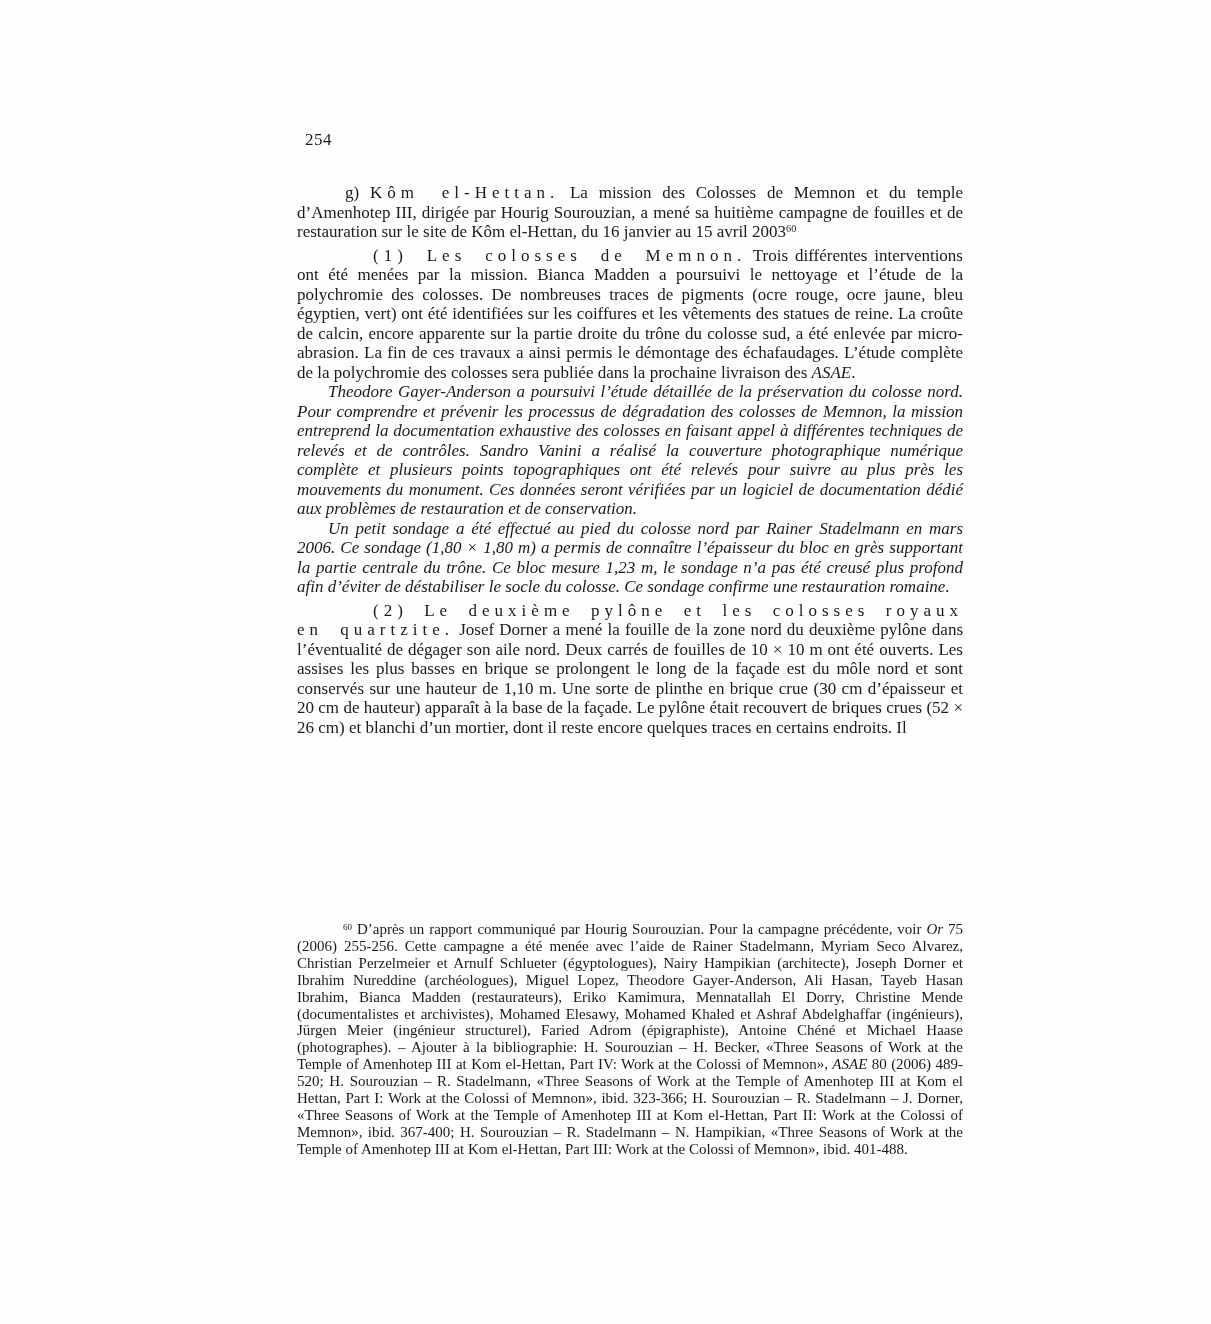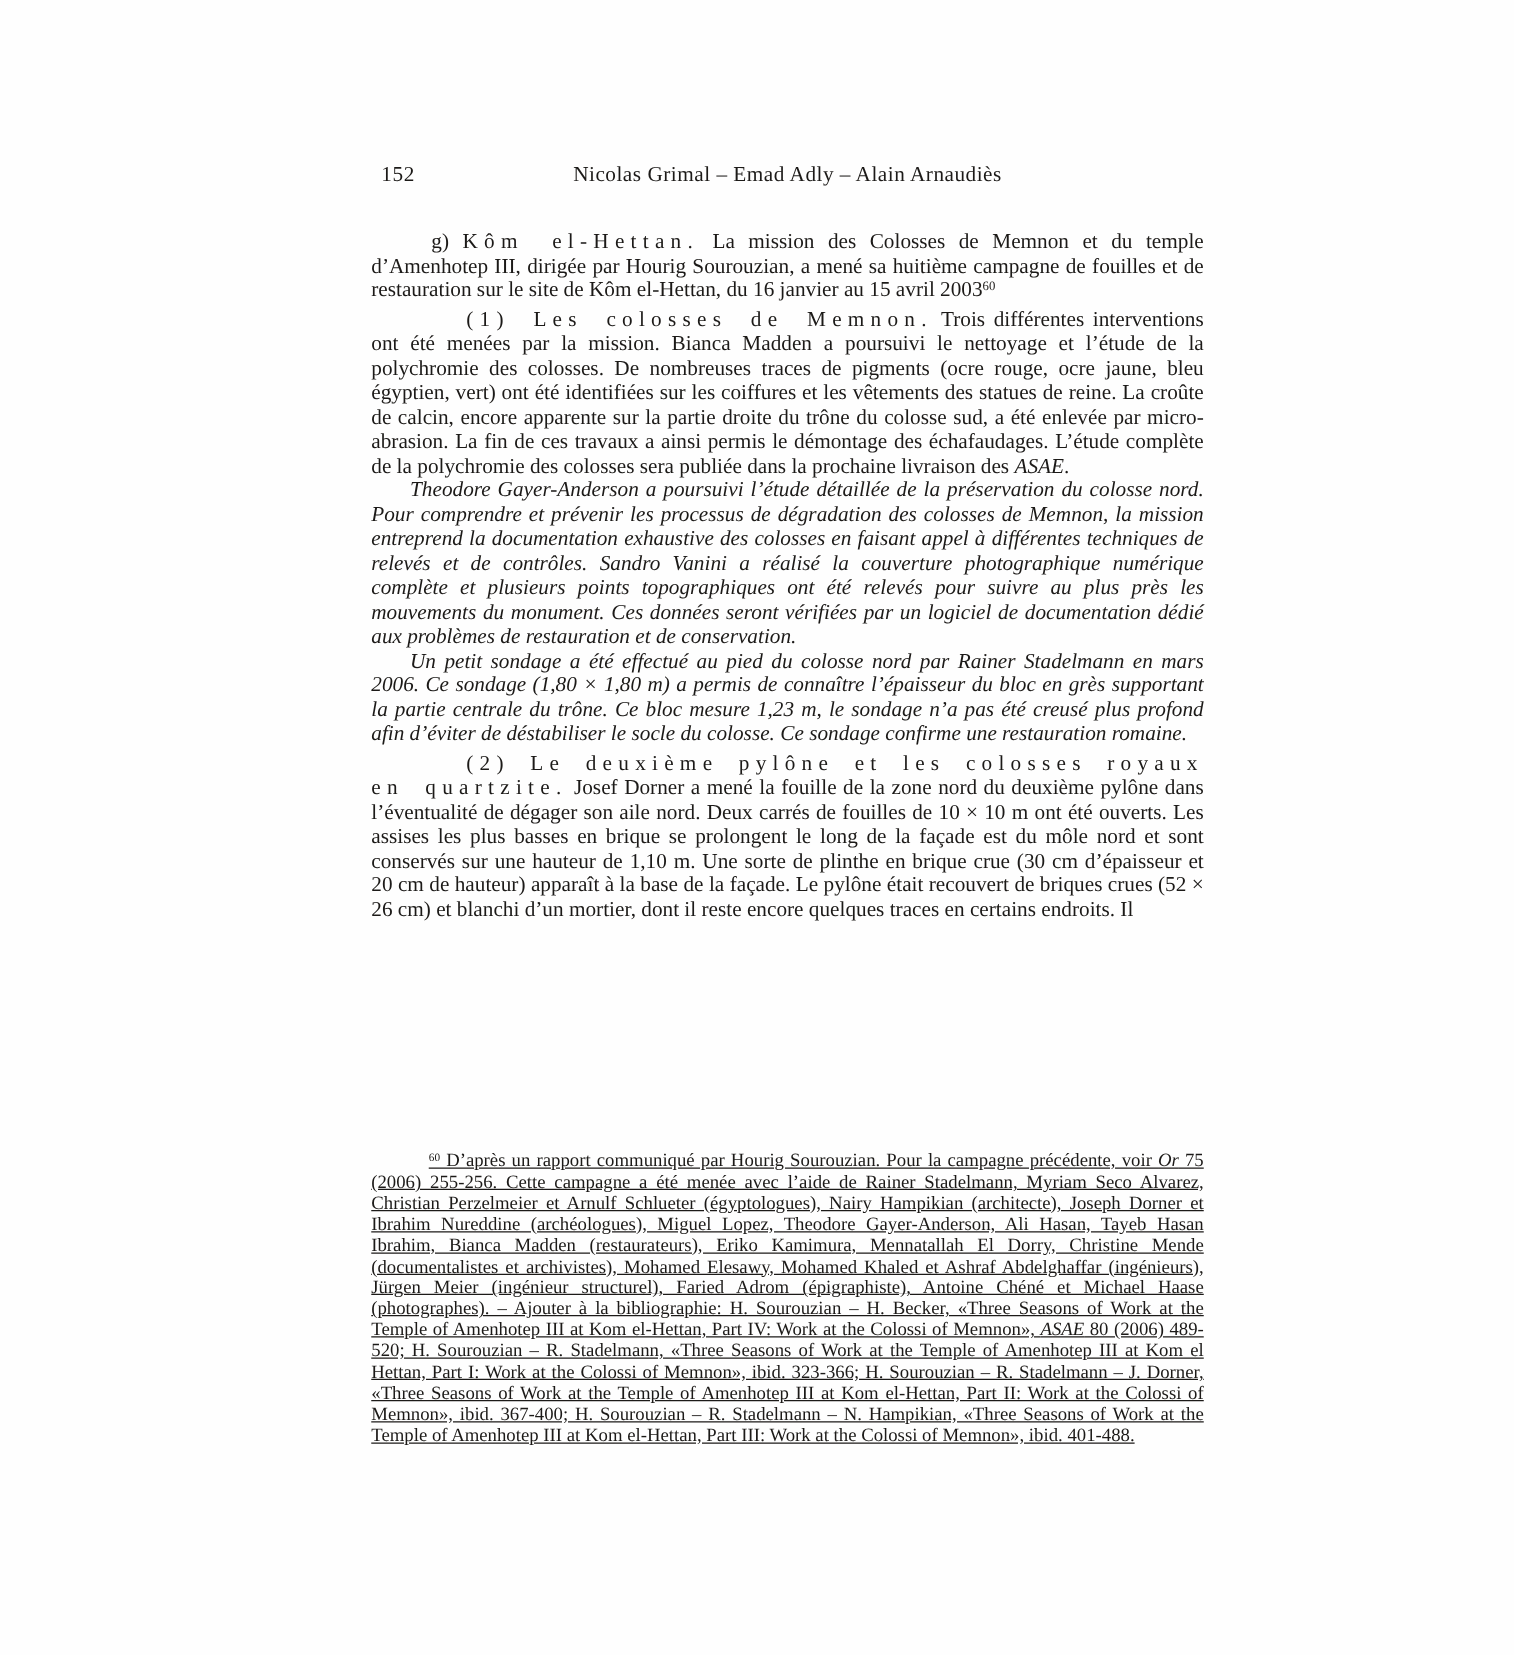--- a/index.html
+++ b/index.html
@@ -59,30 +59,29 @@
   
   .footnote-section{
     position:absolute;
     left:297px; top:921px;
     width:666px;
     font-size:15px;
     line-height:16.9px;
     text-align:justify;
     text-justify:inter-word;
   }
-  .footnote-para{margin:0;padding:0;text-indent:46px;text-decoration:underline;}
+  .footnote-para{margin:0;padding:0;text-indent:46px;}
 </style>
 </head>
 <body>
 
 <div class="page">
 
   <header class="running-head">
-    <span class="page-num">152</span>
-    <span class="authors">Nicolas Grimal – Emad Adly – Alain Arnaudiès</span>
+    <span class="page-num">254</span>
   </header>
 
   <main class="body-text" id="body-text">
 
   <p class="para indent-section"><span class="seg-n">g) </span><span class="seg-sp">Kôm el-Hettan.</span><span class="seg-n"> La mission des Colosses de Memnon et du temple d’Amenhotep III, dirigée par Hourig Sourouzian, a mené sa huitième campagne de fouilles et de restauration sur le site de Kôm el-Hettan, du 16 janvier au 15 avril 2003</span><sup class="seg-sup">60</sup></p>
       <p class="para indent-subsection"><span class="seg-sp">(1) Les colosses de Memnon.</span><span class="seg-n"> Trois différentes interventions ont été menées par la mission. Bianca Madden a poursuivi le nettoyage et l’étude de la polychromie des colosses. De nombreuses traces de pigments (ocre rouge, ocre jaune, bleu égyptien, vert) ont été identifiées sur les coiffures et les vêtements des statues de reine. La croûte de calcin, encore apparente sur la partie droite du trône du colosse sud, a été enlevée par micro-abrasion. La fin de ces travaux a ainsi permis le démontage des échafaudages. L’étude complète de la polychromie des colosses sera publiée dans la prochaine livraison des </span><span class="seg-i">ASAE</span><span class="seg-n">.</span></p>
       <p class="para indent-plain"><span class="seg-n">Theodore Gayer-Anderson a poursuivi l’étude détaillée de la préservation du colosse nord. Pour comprendre et prévenir les processus de dégradation des colosses de Memnon, la mission entreprend la documentation exhaustive des colosses en faisant appel à différentes techniques de relevés et de contrôles. Sandro Vanini a réalisé la couverture photographique numérique complète et plusieurs points topographiques ont été relevés pour suivre au plus près les mouvements du monument. Ces données seront vérifiées par un logiciel de documentation dédié aux problèmes de restauration et de conservation.</span></p>
       <p class="para indent-plain"><span class="seg-n">Un petit sondage a été effectué au pied du colosse nord par Rainer Stadelmann en mars 2006. Ce sondage (1,80 × 1,80 m) a permis de connaître l’épaisseur du bloc en grès supportant la partie centrale du trône. Ce bloc mesure 1,23 m, le sondage n’a pas été creusé plus profond afin d’éviter de déstabiliser le socle du colosse. Ce sondage confirme une restauration romaine.</span></p>
       <p class="para indent-subsection"><span class="seg-sp">(2) Le deuxième pylône et les colosses royaux en quartzite.</span><span class="seg-n"> Josef Dorner a mené la fouille de la zone nord du deuxième pylône dans l’éventualité de dégager son aile nord. Deux carrés de fouilles de 10 × 10 m ont été ouverts. Les assises les plus basses en brique se prolongent le long de la façade est du môle nord et sont conservés sur une hauteur de 1,10 m. Une sorte de plinthe en brique crue (30 cm d’épaisseur et 20 cm de hauteur) apparaît à la base de la façade. Le pylône était recouvert de briques crues (52 × 26 cm) et blanchi d’un mortier, dont il reste encore quelques traces en certains endroits. Il</span></p>
     </main>

